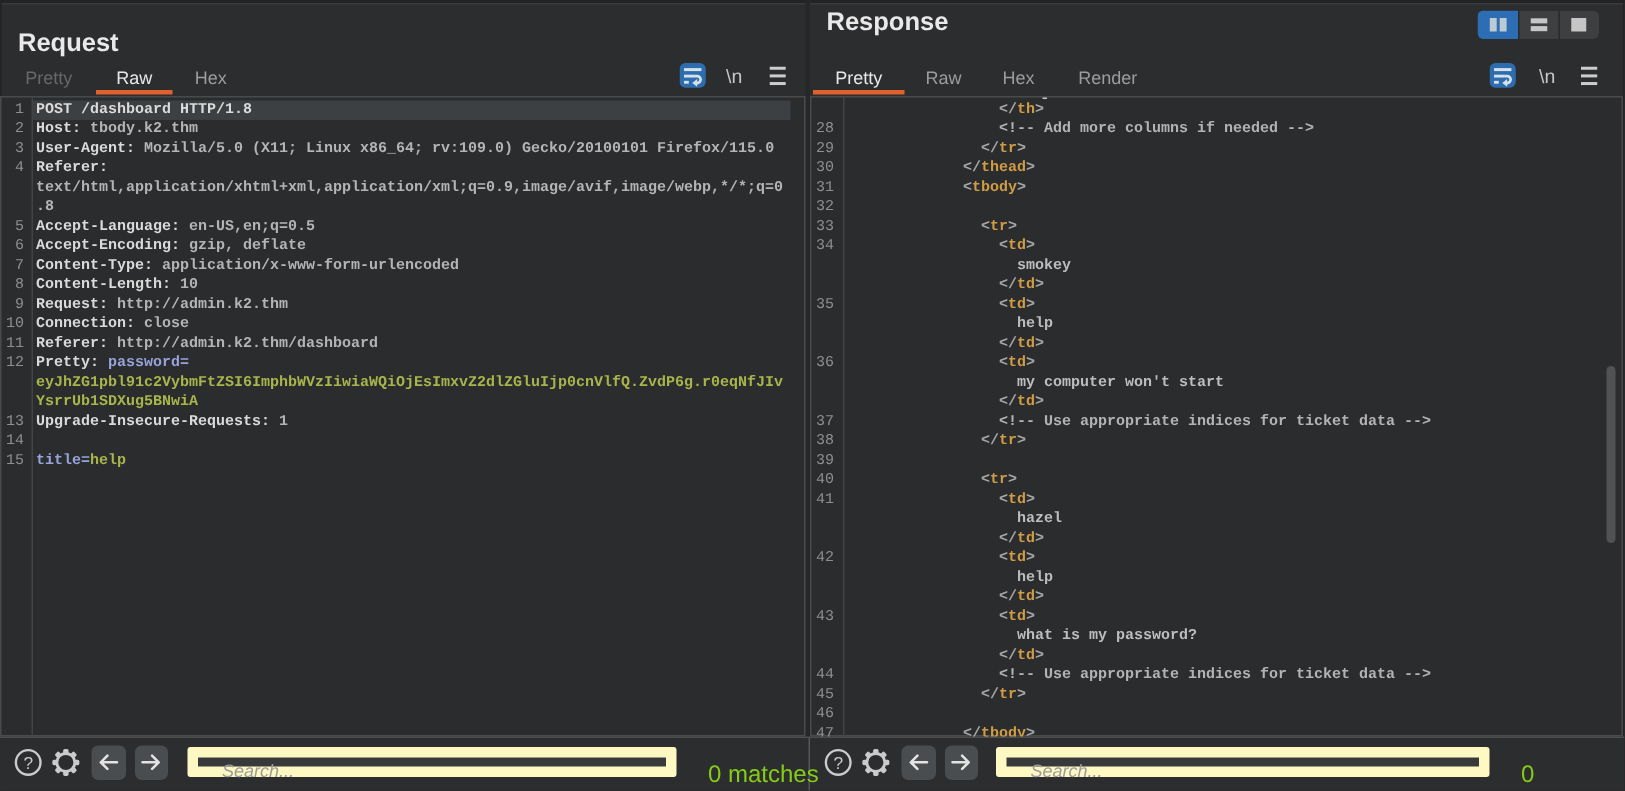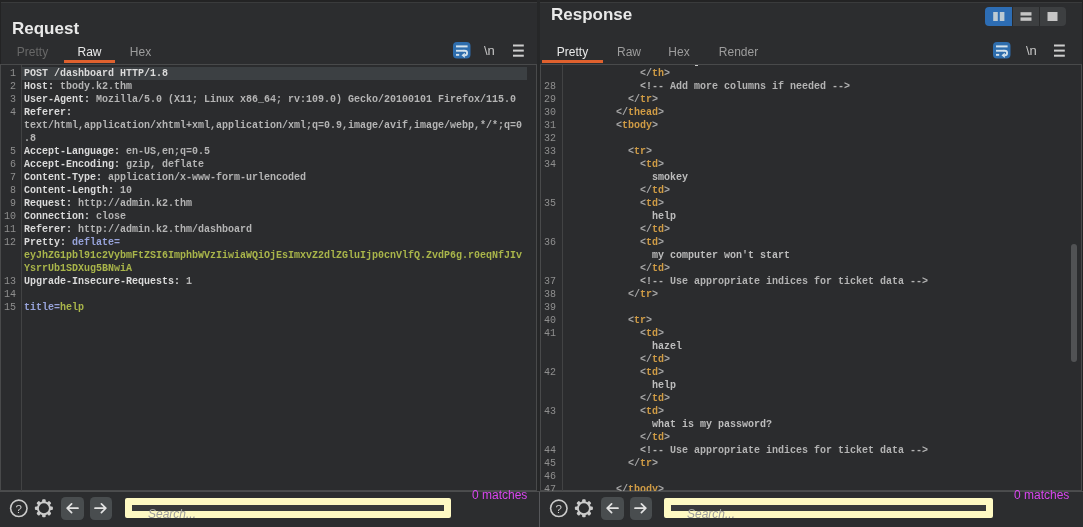--- a/index.html
+++ b/index.html
@@ -16,21 +16,21 @@
 .hv{color:#b4b4b4}
 .pn{color:#97a3da}
 .pv{color:#a9b54a}
 .tg{color:#d09c45}
 .br{color:#a6a6a6}
 .cm{color:#b3b3b3}
 .hl{position:absolute;background:#3c4043}
 .bbar{position:absolute;top:492px;height:35px;width:100%;background:#2c2d2f}
 .sfield{position:absolute;top:498px;height:20px;background:#38393b;border:7px solid #fef9c3;box-sizing:border-box;border-radius:2px}
 .sph{font-style:italic;color:#9c9c9c;font-size:12px;line-height:18px;padding-left:16px}
-.match{position:absolute;top:488px;font-size:12px;color:#d946ef}
+.match{position:absolute;top:508px;font-size:16px;color:#84cc16}
 .navbtn{position:absolute;top:497px;width:22.5px;height:22.5px;background:#494d4f;border-radius:4.5px}
 </style></head>
 <body>
 
 <div class="abs" style="left:0;top:0;width:1083px;height:2px;background:#232324"></div>
 <div class="abs" style="left:0;top:2px;width:1083px;height:1px;background:#3a3b3c"></div>
 <div class="abs" style="left:0;top:0;width:1px;height:527px;background:#232324"></div>
 <div class="abs" style="left:1082px;top:0;width:1px;height:527px;background:#232324"></div>
 
 <div class="abs" style="left:537px;top:0;width:3px;height:527px;background:#262728"></div>
@@ -79,21 +79,21 @@
 <span class="hn">Referer:</span>
 <span class="hv">text/html,application/xhtml+xml,application/xml;q=0.9,image/avif,image/webp,*/*;q=0</span>
 <span class="hv">.8</span>
 <span class="hn">Accept-Language:</span><span class="hv"> en-US,en;q=0.5</span>
 <span class="hn">Accept-Encoding:</span><span class="hv"> gzip, deflate</span>
 <span class="hn">Content-Type:</span><span class="hv"> application/x-www-form-urlencoded</span>
 <span class="hn">Content-Length:</span><span class="hv"> 10</span>
 <span class="hn">Request:</span><span class="hv"> http://admin.k2.thm</span>
 <span class="hn">Connection:</span><span class="hv"> close</span>
 <span class="hn">Referer:</span><span class="hv"> http://admin.k2.thm/dashboard</span>
-<span class="hn">Pretty:</span> <span class="pn">deflate=</span>
+<span class="hn">Pretty:</span> <span class="pn">password=</span>
 <span class="pv">eyJhZG1pbl91c2VybmFtZSI6ImphbWVzIiwiaWQiOjEsImxvZ2dlZGluIjp0cnVlfQ.ZvdP6g.r0eqNfJIv</span>
 <span class="pv">YsrrUb1SDXug5BNwiA</span>
 <span class="hn">Upgrade-Insecure-Requests:</span><span class="hv"> 1</span>
 
 <span class="pn">title=</span><span class="pv">help</span></pre>
 
 
 <div class="codebox" style="left:540px;width:542px"></div>
 <div class="gsep" style="left:562px"></div>
 <pre class="gut" style="left:542px;top:54px;width:14px">&nbsp;
@@ -124,21 +124,21 @@
 &nbsp;
 &nbsp;
 43
 &nbsp;
 &nbsp;
 44
 45
 46
 47</pre>
 <div class="abs" style="left:695px;top:64.5px;width:2.5px;height:1.5px;background:#c9c9c9"></div>
-<pre class="code" id="respcode" style="left:556px;top:54px">&nbsp;
+<pre class="code" id="respcode" style="left:582px;top:54px">&nbsp;
               <span class="br">&lt;/</span><span class="tg">th</span><span class="br">&gt;</span>
               <span class="cm">&lt;!-- Add more columns if needed --&gt;</span>
             <span class="br">&lt;/</span><span class="tg">tr</span><span class="br">&gt;</span>
           <span class="br">&lt;/</span><span class="tg">thead</span><span class="br">&gt;</span>
           <span class="br">&lt;</span><span class="tg">tbody</span><span class="br">&gt;</span>
 
             <span class="br">&lt;</span><span class="tg">tr</span><span class="br">&gt;</span>
               <span class="br">&lt;</span><span class="tg">td</span><span class="br">&gt;</span>
                 smokey
               <span class="br">&lt;/</span><span class="tg">td</span><span class="br">&gt;</span>

